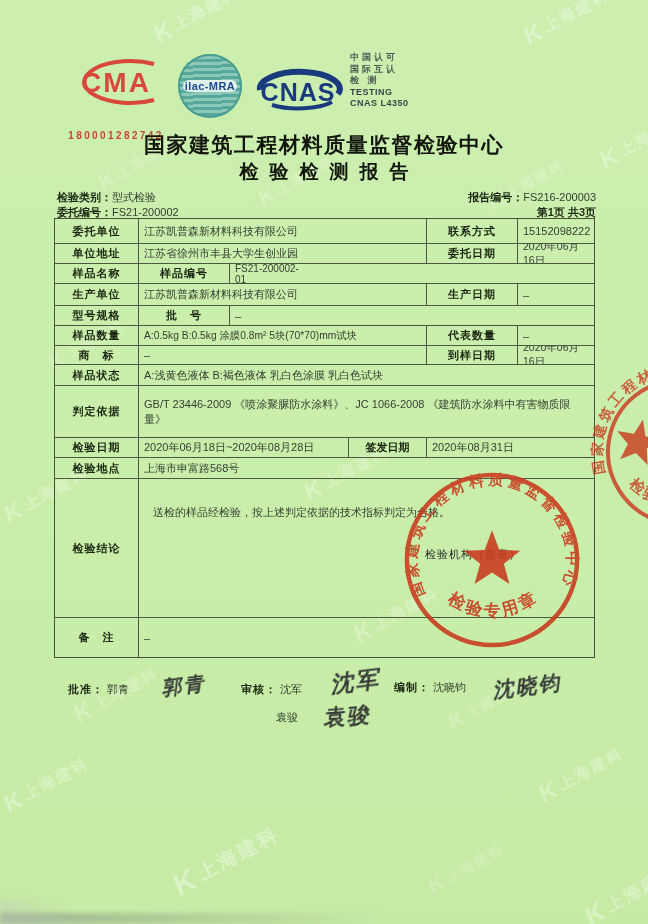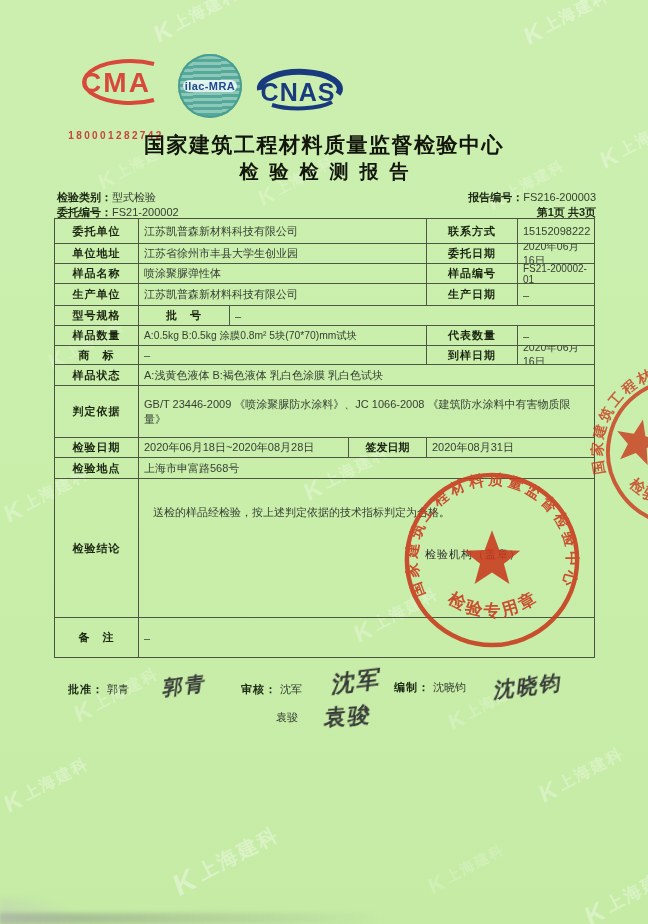--- a/index.html
+++ b/index.html
@@ -164,20 +164,27 @@
       <div class="cma-num">180001282742</div>
     </div>
     <div class="ilac">
       <span>ilac-MRA</span>
     </div>
     <svg class="cnas" width="92" height="62" viewBox="0 0 92 62">
       <path d="M 8,34 A 40,17 0 1 1 86,38" fill="none" stroke="#1a3a7e" stroke-width="6"></path>
       <path d="M 20,49 A 40,14 0 0 0 80,46" fill="none" stroke="#1a3a7e" stroke-width="4"></path>
       <text x="46" y="45" text-anchor="middle" font-size="25" font-weight="900" fill="#1a3a7e" letter-spacing="1">CNAS</text>
     </svg>
+    <div class="accr">
+      <div class="cjk">中国认可</div>
+      <div class="cjk">国际互认</div>
+      <div class="cjk">检 测</div>
+      <div class="lat">TESTING</div>
+      <div class="lat">CNAS L4350</div>
+    </div>
   </div>
 
   <div class="title">国家建筑工程材料质量监督检验中心</div>
   <div class="subtitle">检验检测报告</div>
 
   <div class="meta-left">
     <div><span class="meta-lab">检验类别：</span><span class="meta-val">型式检验</span></div>
     <div><span class="meta-lab">委托编号：</span><span class="meta-val">FS21-200002</span></div>
   </div>
   <div class="meta-right">
@@ -193,21 +200,20 @@
       <div class="td val w-v2">15152098222</div>
     </div>
     <div class="tr" style="height:20px">
       <div class="td lbl w-l">单位地址</div>
       <div class="td val w-v">江苏省徐州市丰县大学生创业园</div>
       <div class="td lbl w-l2">委托日期</div>
       <div class="td val w-v2" style="font-size:10.5px">2020年06月16日</div>
     </div>
     <div class="tr" style="height:20px">
       <div class="td lbl w-l">样品名称</div>
-      <div class="td val w-v">喷涂聚脲弹性体</div>
       <div class="td lbl w-l2">样品编号</div>
       <div class="td val w-v2" style="font-size:10px">FS21-200002-01</div>
     </div>
     <div class="tr" style="height:22px">
       <div class="td lbl w-l">生产单位</div>
       <div class="td val w-v">江苏凯普森新材料科技有限公司</div>
       <div class="td lbl w-l2">生产日期</div>
       <div class="td val w-v2">–</div>
     </div>
     <div class="tr" style="height:20px">

